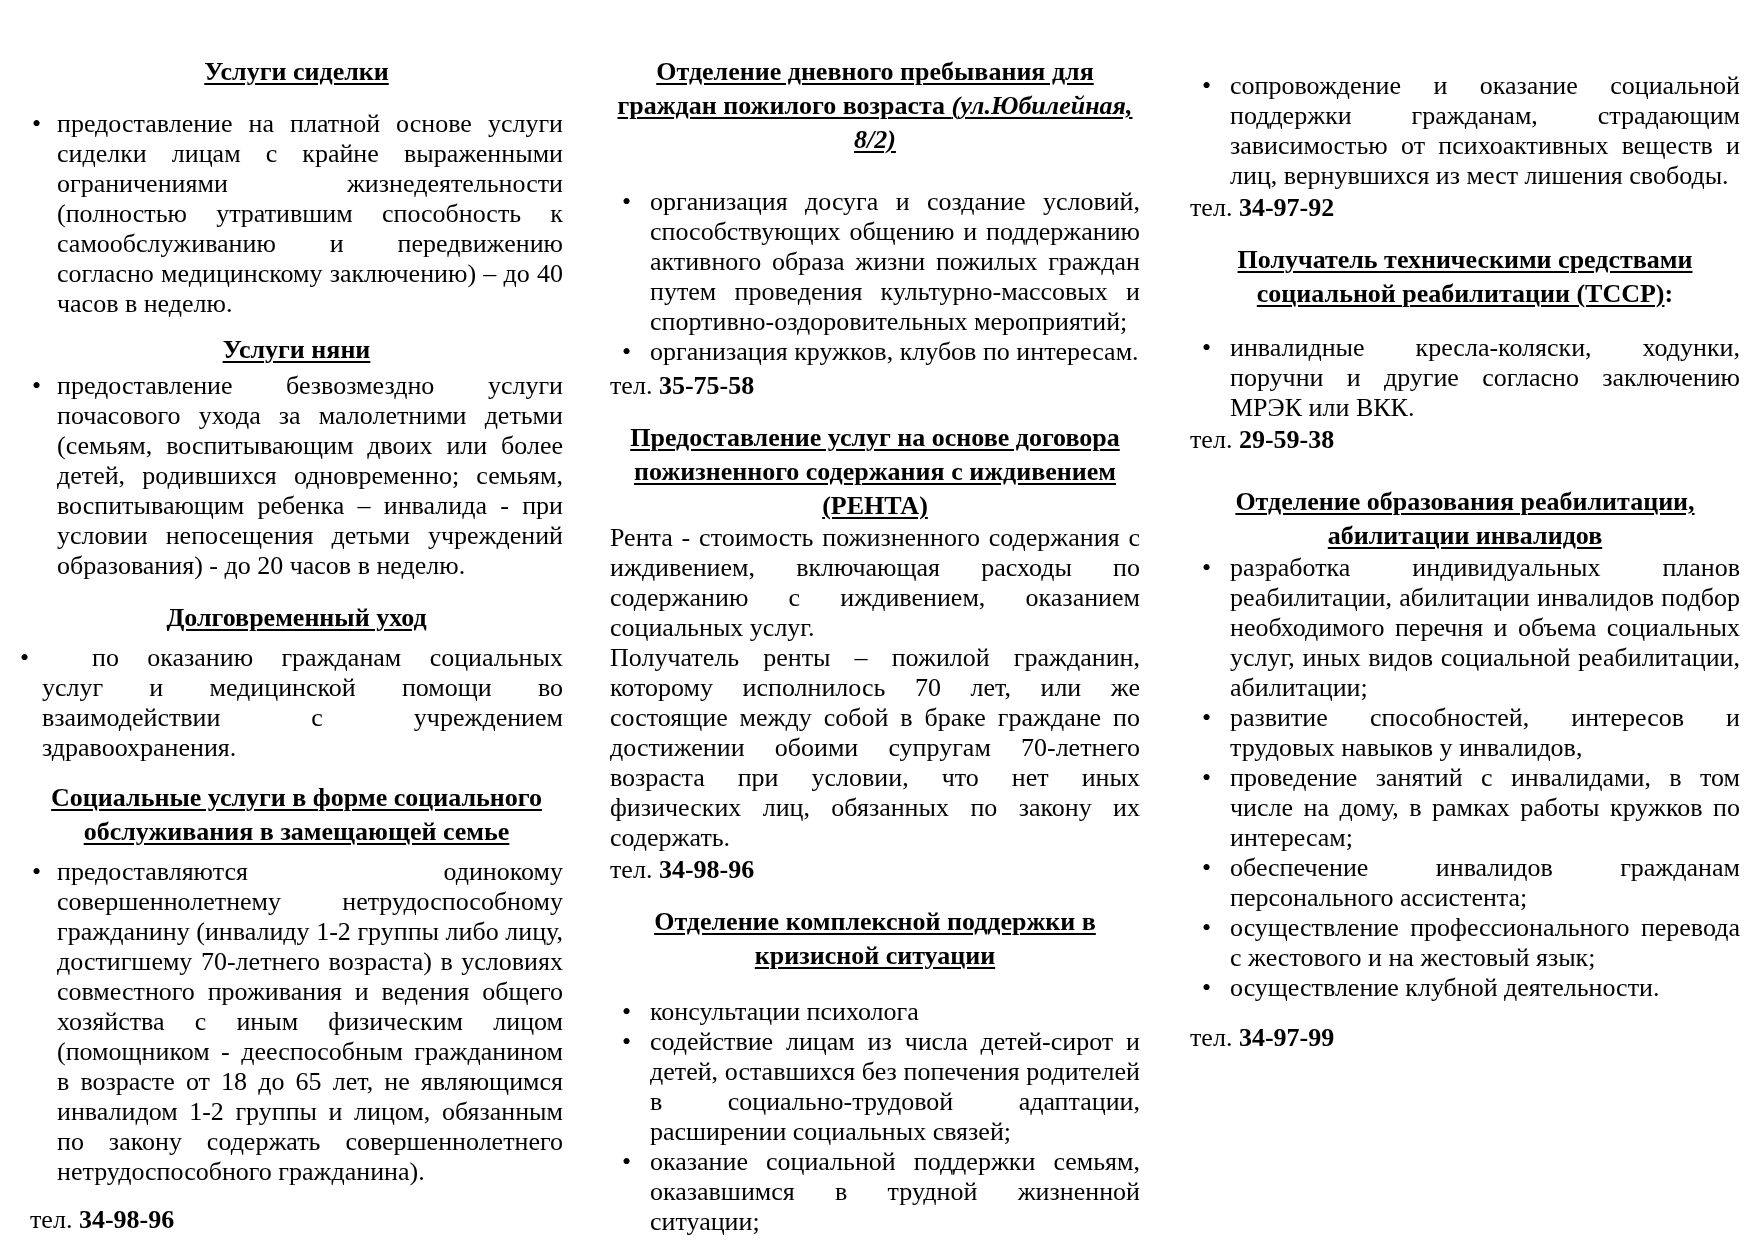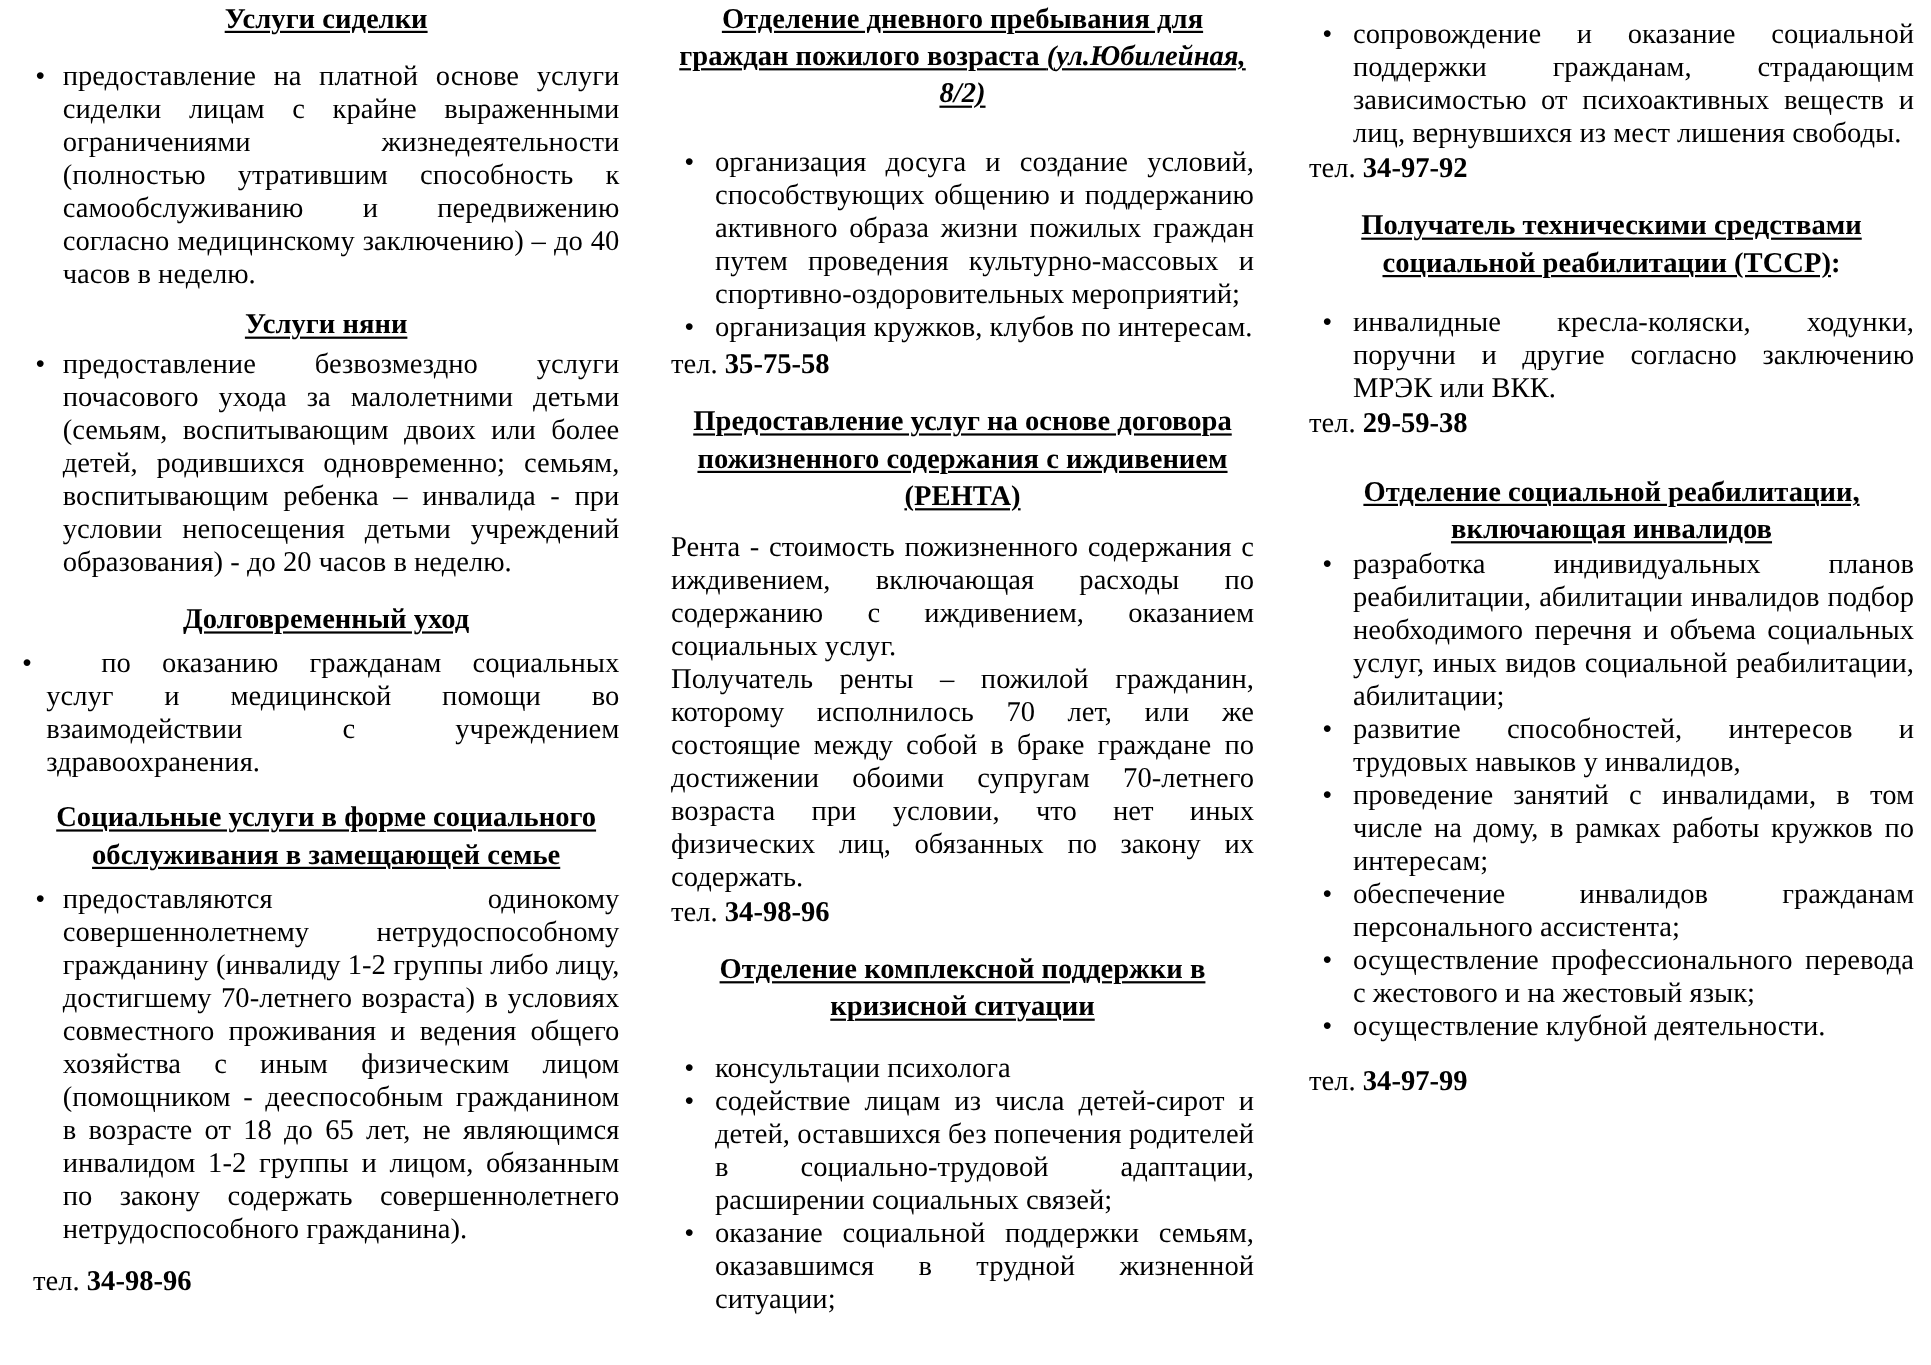--- a/index.html
+++ b/index.html
@@ -6,20 +6,21 @@
   body {
     width: 1755px; height: 1241px;
     background: #ffffff;
     color: #000000;
     font-family: "Liberation Serif", "DejaVu Serif", serif;
     overflow: hidden;
   }
   .page {
     box-sizing: border-box;
     width: 1755px; height: 1241px;
+    padding-top: 55px;
     display: grid;
     grid-template-columns: 585px 585px 585px;
   }
   .col { box-sizing: border-box; }
   .col1 { padding-left: 30px; padding-right: 22px; }
   .col2 { padding-left: 25px; padding-right: 30px; }
   .col3 { padding-left: 20px; padding-right: 15px; }
 
   .h {
     font-weight: bold;
@@ -91,36 +92,36 @@
     <div class="txt bullet" style="margin-top:8px">предоставляются одинокому совершеннолетнему нетрудоспособному гражданину (инвалиду 1-2 группы либо лицу, достигшему 70-летнего возраста) в условиях совместного проживания и ведения общего хозяйства с иным физическим лицом (помощником - дееспособным гражданином в возрасте от 18 до 65 лет, не являющимся инвалидом 1-2 группы и лицом, обязанным по закону содержать совершеннолетнего нетрудоспособного гражданина).</div>
     <div class="tel" style="margin-top:18px"><span>тел.</span> <span class="num">34-98-96</span></div>
   </div>
 
   <div class="col col2">
     <div class="h"><span class="u">Отделение дневного пребывания для граждан пожилого возраста </span><span class="u it">(ул.Юбилейная, 8/2)</span></div>
     <div class="txt bullet-w" style="margin-top:30px">организация досуга и создание условий, способствующих общению и поддержанию активного образа жизни пожилых граждан путем проведения культурно-массовых и спортивно-оздоровительных мероприятий;</div>
     <div class="txt bullet-w">организация кружков, клубов по интересам.</div>
     <div class="tel" style="margin-top:4px"><span>тел.</span> <span class="num">35-75-58</span></div>
     <div class="h" style="margin-top:20px"><span class="u">Предоставление услуг на основе договора пожизненного содержания с иждивением (РЕНТА)</span></div>
-    <div class="txt para" style="margin-top:14px">Рента - стоимость пожизненного содержания с иждивением, включающая расходы по содержанию с иждивением, оказанием социальных услуг.</div>
+    <div class="txt para" style="">Рента - стоимость пожизненного содержания с иждивением, включающая расходы по содержанию с иждивением, оказанием социальных услуг.</div>
     <div class="txt para">Получатель ренты – пожилой гражданин, которому исполнилось 70 лет, или же состоящие между собой в браке граждане по достижении обоими супругам 70-летнего возраста при условии, что нет иных физических лиц, обязанных по закону их содержать.</div>
     <div class="tel" style="margin-top:2px"><span>тел.</span> <span class="num">34-98-96</span></div>
     <div class="h" style="margin-top:20px"><span class="u">Отделение комплексной поддержки в кризисной ситуации</span></div>
     <div class="txt bullet-w" style="margin-top:24px">консультации психолога</div>
     <div class="txt bullet-w">содействие лицам из числа детей-сирот и детей, оставшихся без попечения родителей в социально-трудовой адаптации, расширении социальных связей;</div>
     <div class="txt bullet-w">оказание социальной поддержки семьям, оказавшимся в трудной жизненной ситуации;</div>
   </div>
 
   <div class="col col3">
     <div class="txt bullet-w" style="margin-top:16px">сопровождение и оказание социальной поддержки гражданам, страдающим зависимостью от психоактивных веществ и лиц, вернувшихся из мест лишения свободы.</div>
     <div class="tel" style="margin-top:2px"><span>тел.</span> <span class="num">34-97-92</span></div>
     <div class="h" style="margin-top:20px"><span class="u">Получатель техническими средствами социальной  реабилитации (ТССР)</span><span>:</span></div>
     <div class="txt bullet-w" style="margin-top:22px">инвалидные кресла-коляски, ходунки, поручни и другие согласно заключению МРЭК или ВКК.</div>
     <div class="tel" style="margin-top:2px"><span>тел.</span> <span class="num">29-59-38</span></div>
-    <div class="h" style="margin-top:30px"><span class="u">Отделение социальной реабилитации, включающая инвалидов</span></div>
+    <div class="h" style="margin-top:30px"><span class="u">Отделение образования реабилитации, абилитации инвалидов</span></div>
     <div class="txt bullet-w">разработка индивидуальных планов реабилитации, абилитации инвалидов подбор необходимого перечня и объема социальных услуг, иных видов социальной реабилитации, абилитации;</div>
     <div class="txt bullet-w">развитие способностей, интересов и трудовых навыков у инвалидов,</div>
     <div class="txt bullet-w">проведение занятий с инвалидами, в том числе на дому, в рамках работы кружков по интересам;</div>
     <div class="txt bullet-w">обеспечение инвалидов гражданам персонального ассистента;</div>
     <div class="txt bullet-w">осуществление профессионального перевода с жестового и на жестовый язык;</div>
     <div class="txt bullet-w">осуществление клубной деятельности.</div>
     <div class="tel" style="margin-top:20px"><span>тел.</span> <span class="num">34-97-99</span></div>
   </div>
 
 </div>

